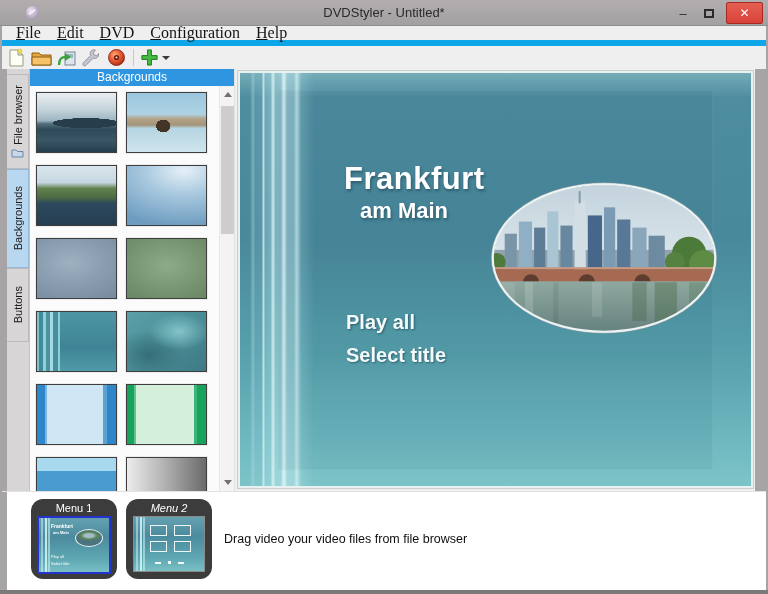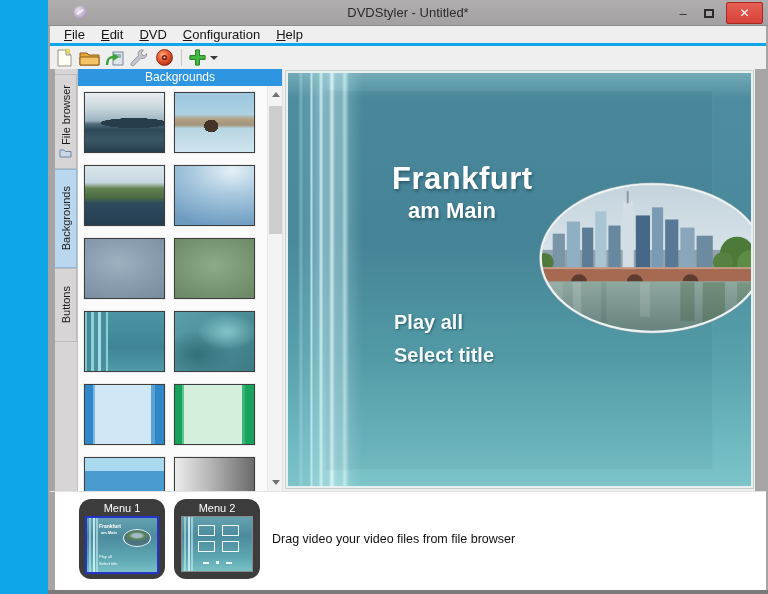--- a/index.html
+++ b/index.html
@@ -1,33 +1,33 @@
 <!DOCTYPE html>
 <html><head>
 <meta charset="utf-8">
 <style>
   * { box-sizing: border-box; margin: 0; padding: 0; }
   body { width: 768px; height: 594px; font-family: "Liberation Sans", sans-serif; background: #888; }
-  .window { width: 768px; height: 594px; position: relative; overflow: hidden; background: #0ea5e9; padding-left: 48px; }
+  .window { width: 768px; height: 594px; position: relative; overflow: hidden; background: #be185d; }
 
   
   .titlebar { height: 26px; background: linear-gradient(180deg, #b2aeb0, #a3a0a1); display: flex; align-items: center; position: relative; border-bottom: 1px solid #8f8c8d; }
   .app-icon { margin-left: 26px; width: 13px; height: 13px; border-radius: 50%; background: radial-gradient(circle at 35% 35%, #ece4f0, #b9a8c4 60%, #8d7d9b); position: relative; z-index: 2; }
   .app-icon::after { content:""; position:absolute; left:2px; top:5px; width:8px; height:2px; background:#f6f2fa; transform: rotate(-35deg); border-radius:2px; }
   .title-text { position: absolute; left: 0; right: 0; text-align: center; font-size: 13px; color: #2d2a2b; }
   .win-controls { position: absolute; right: 5px; top: 0; height: 26px; display: flex; align-items: center; z-index: 2; }
   .cap-btn { width: 26px; height: 22px; display: flex; align-items: center; justify-content: center; color: #2d2a2b; font-size: 13px; }
   .max-glyph { width: 10px; height: 9px; border: 2px solid #2d2a2b; display: inline-block; }
   .btn-close { width: 37px; height: 22px; background: linear-gradient(180deg,#e55f53,#d8423a); color: #fff; display: flex; align-items: center; justify-content: center; font-size: 12px; border-radius: 2px; margin-left: 4px; border: 1px solid #a8281f; }
 
   
   .frame { height: 564px; border-left: 2px solid #a7a4a5; border-right: 2px solid #a7a4a5; display: flex; flex-direction: column; background: #f0efef; }
 
   
-  .menubar { height: 20px; display: flex; align-items: center; padding-left: 6px; font-size: 13px; color: #141414; background: #f0efef; border-bottom: 3px solid #0ea5e9; }
+  .menubar { height: 20px; display: flex; align-items: center; padding-left: 6px; font-size: 16px; color: #141414; background: #f0efef; border-bottom: 6px solid #0ea5e9; font-family: Liberation Serif, serif; }
   .menu-item { padding: 2px 8px; cursor: default; }
   .accel { text-decoration: underline; }
 
   
   .toolbar { height: 23px; display: flex; align-items: center; padding-left: 2px; background: #f0efef; }
   .tool-btn { width: 25px; height: 22px; display: flex; align-items: center; justify-content: center; }
   .tb-sep { width: 1px; height: 17px; background: #c9c7c7; margin: 0 4px; }
   .add-group { display: flex; align-items: center; }
   .caret-down { width: 0; height: 0; border-left: 4px solid transparent; border-right: 4px solid transparent; border-top: 4px solid #3a3a3a; margin-left: 3px; }
 
@@ -89,21 +89,21 @@
   .oval-object { position: absolute; left: 250px; top: 108px; width: 228px; height: 154px; }
   .menu-btn { position: absolute; left: 106px; font-size: 20px; font-weight: bold; color: #f4fafa; text-shadow: 1px 1px 2px rgba(10,40,55,.5); }
   .menu-btn.play { top: 238px; }
   .menu-btn.select { top: 271px; }
 
   
   .timeline { height: 99px; background: #fff; border-top: 1px solid #e3e2e2; display: flex; }
   .tl-gutter { width: 5px; background: #a7a4a5; flex: none; }
   .menu-frame { margin-top: 7px; width: 86px; height: 80px; background: #3d3c3c; border-radius: 12px; flex: none; }
   .menu-frame.m1 { margin-left: 24px; }
-  .menu-frame.m2 { margin-left: 9px; }
+  .menu-frame.m2 { margin-left: 9px; font-style: italic; }
   .mf-label { text-align: center; color: #fff; font-size: 11px; margin-top: 3px; }
   .screen { margin: 2px auto 0; position: relative; overflow: hidden; background: linear-gradient(180deg, #65a2b0 0%, #4b8b9e 35%, #5ea7b2 75%, #79c0c5 100%); }
   .screen.s1 { width: 74px; height: 58px; border: 2px solid #2434cc; }
   .screen.s2 { width: 72px; height: 56px; border: 1px solid #8a8a8a; }
   .mini-stripes { position: absolute; left: 2px; top: 0; bottom: 0; width: 10px;
     background: linear-gradient(90deg, rgba(200,238,242,.55) 0 2px, rgba(0,0,0,0) 2px 4px, rgba(214,246,248,.85) 4px 6px, rgba(0,0,0,0) 6px 7px, rgba(200,238,242,.6) 7px 9px, rgba(0,0,0,0) 9px); }
   .mini-title { position: absolute; left: 12px; top: 6px; color: #fff; font-weight: bold; font-size: 5px; line-height: 5px; }
   .mini-sub { position: absolute; left: 14px; top: 12px; color: #fff; font-weight: bold; font-size: 4px; }
   .mini-oval { position: absolute; right: 6px; top: 11px; width: 28px; height: 18px; border-radius: 50%; border: 1px solid #ecf4f4;
     background: radial-gradient(closest-side at 50% 35%, #a4bcc8 0 35%, #5d8656 60%, #4b7380 100%); }

